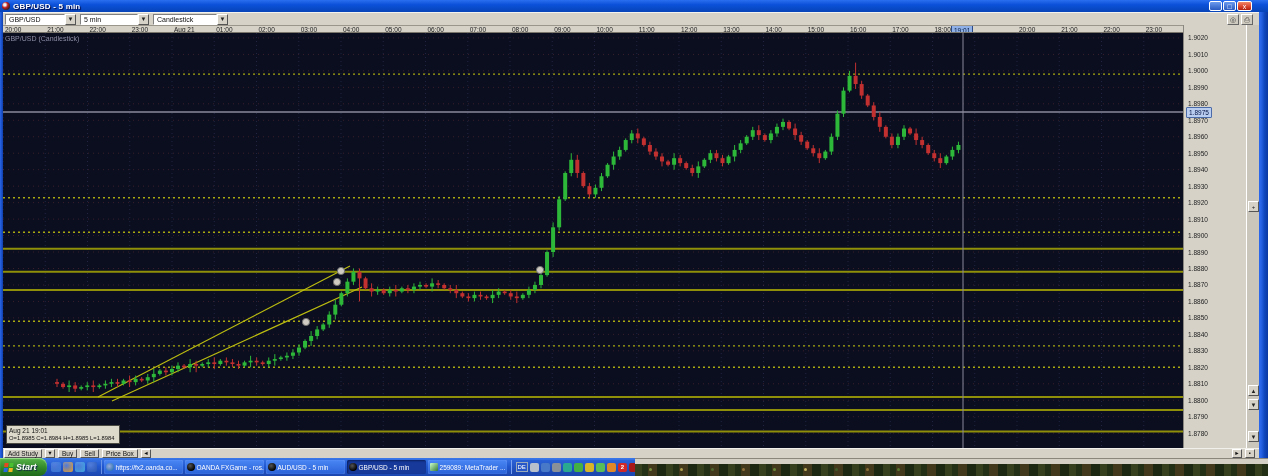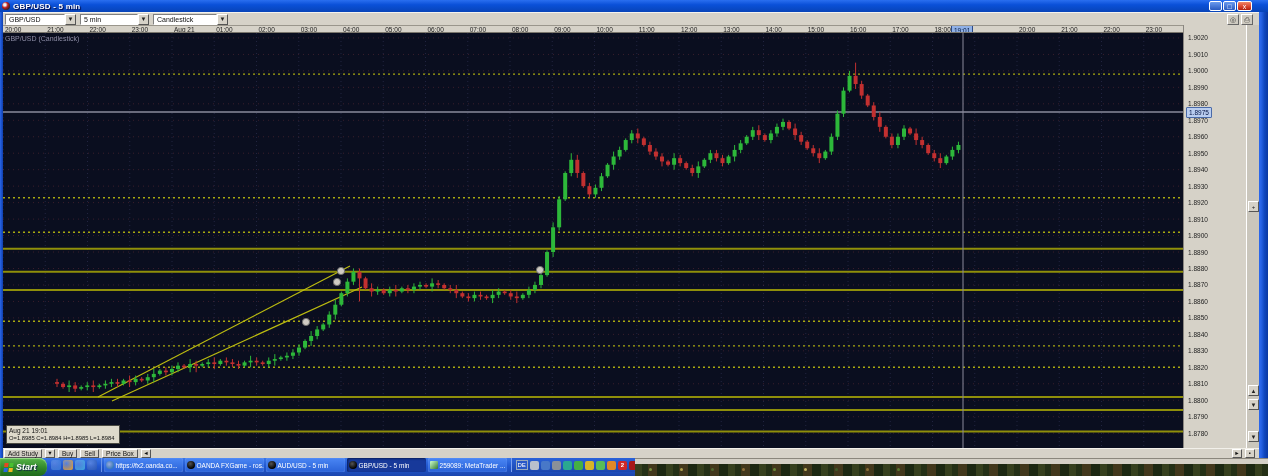--- a/index.html
+++ b/index.html
@@ -52,21 +52,21 @@
   .vscroll { position:absolute; left:1246px; top:25px; width:13px; height:423px; background:#cac6bc;
     border-left:1px solid #fff; }
   .sb-btn { position:absolute; left:1px; width:11px; height:11px; background:#d6d2c8; border:1px solid; border-color:#fff #555 #555 #fff; font-size:6px; text-align:center; line-height:10px; color:#222; }
   .hscroll-row { position:absolute; left:3px; top:448px; width:1256px; height:10px; background:#d6d2c8;
     border-top:1px solid #f2f0ea; display:flex; align-items:center; gap:3px; padding-left:1px; }
   .bbtn { height:9px; background:#d6d2c8; border:1px solid; border-color:#fff #555 #555 #fff; font-size:6.5px; line-height:7px; padding:0 3px; color:#111; }
   .bbtn.sq { width:10px; padding:0; text-align:center; }
 
   
   .taskbar { position:absolute; left:0; top:458px; width:635px; height:18px;
-    background:linear-gradient(#3a77e8,#2258d0 45%,#1b46ae); display:flex; align-items:flex-start; }
+    background:linear-gradient(#3a77e8,#2258d0 45%,#1b46ae); display:flex; align-items:center; }
   .startbtn { height:18px; padding:0 10px 0 4px; display:flex; align-items:center; gap:3px;
     background:linear-gradient(#58b548,#2e8428 60%,#1f6a1c); border-radius:0 8px 8px 0; box-shadow:inset 0 1px 1px #9ce08c; }
   .startbtn .flag { width:9px; height:9px; display:grid; grid-template-columns:4px 4px; grid-gap:1px; transform:skewX(-8deg); }
   .startbtn .flag i { display:block; width:4px; height:4px; }
   .startbtn span.stxt { color:#fff; font-weight:bold; font-style:italic; font-size:9px; text-shadow:1px 1px 1px #124; }
   .qlaunch { display:flex; gap:2px; padding:0 4px; align-items:center; border-right:1px solid #6a93e8; height:14px; }
   .ql { width:10px; height:10px; border-radius:2px; }
   .taskbtn { width:79px; height:14px; margin-left:2px; border-radius:2px; display:flex; align-items:center; gap:2px; padding:0 2px;
     background:linear-gradient(#4a86f4,#2a62d8); box-shadow:inset 0 0 1px #9ab8f8; color:#fff; font-size:6.5px; overflow:hidden; white-space:nowrap; }
   .taskbtn.active { background:#17399a; box-shadow:inset 1px 1px 2px #0a2060; }

